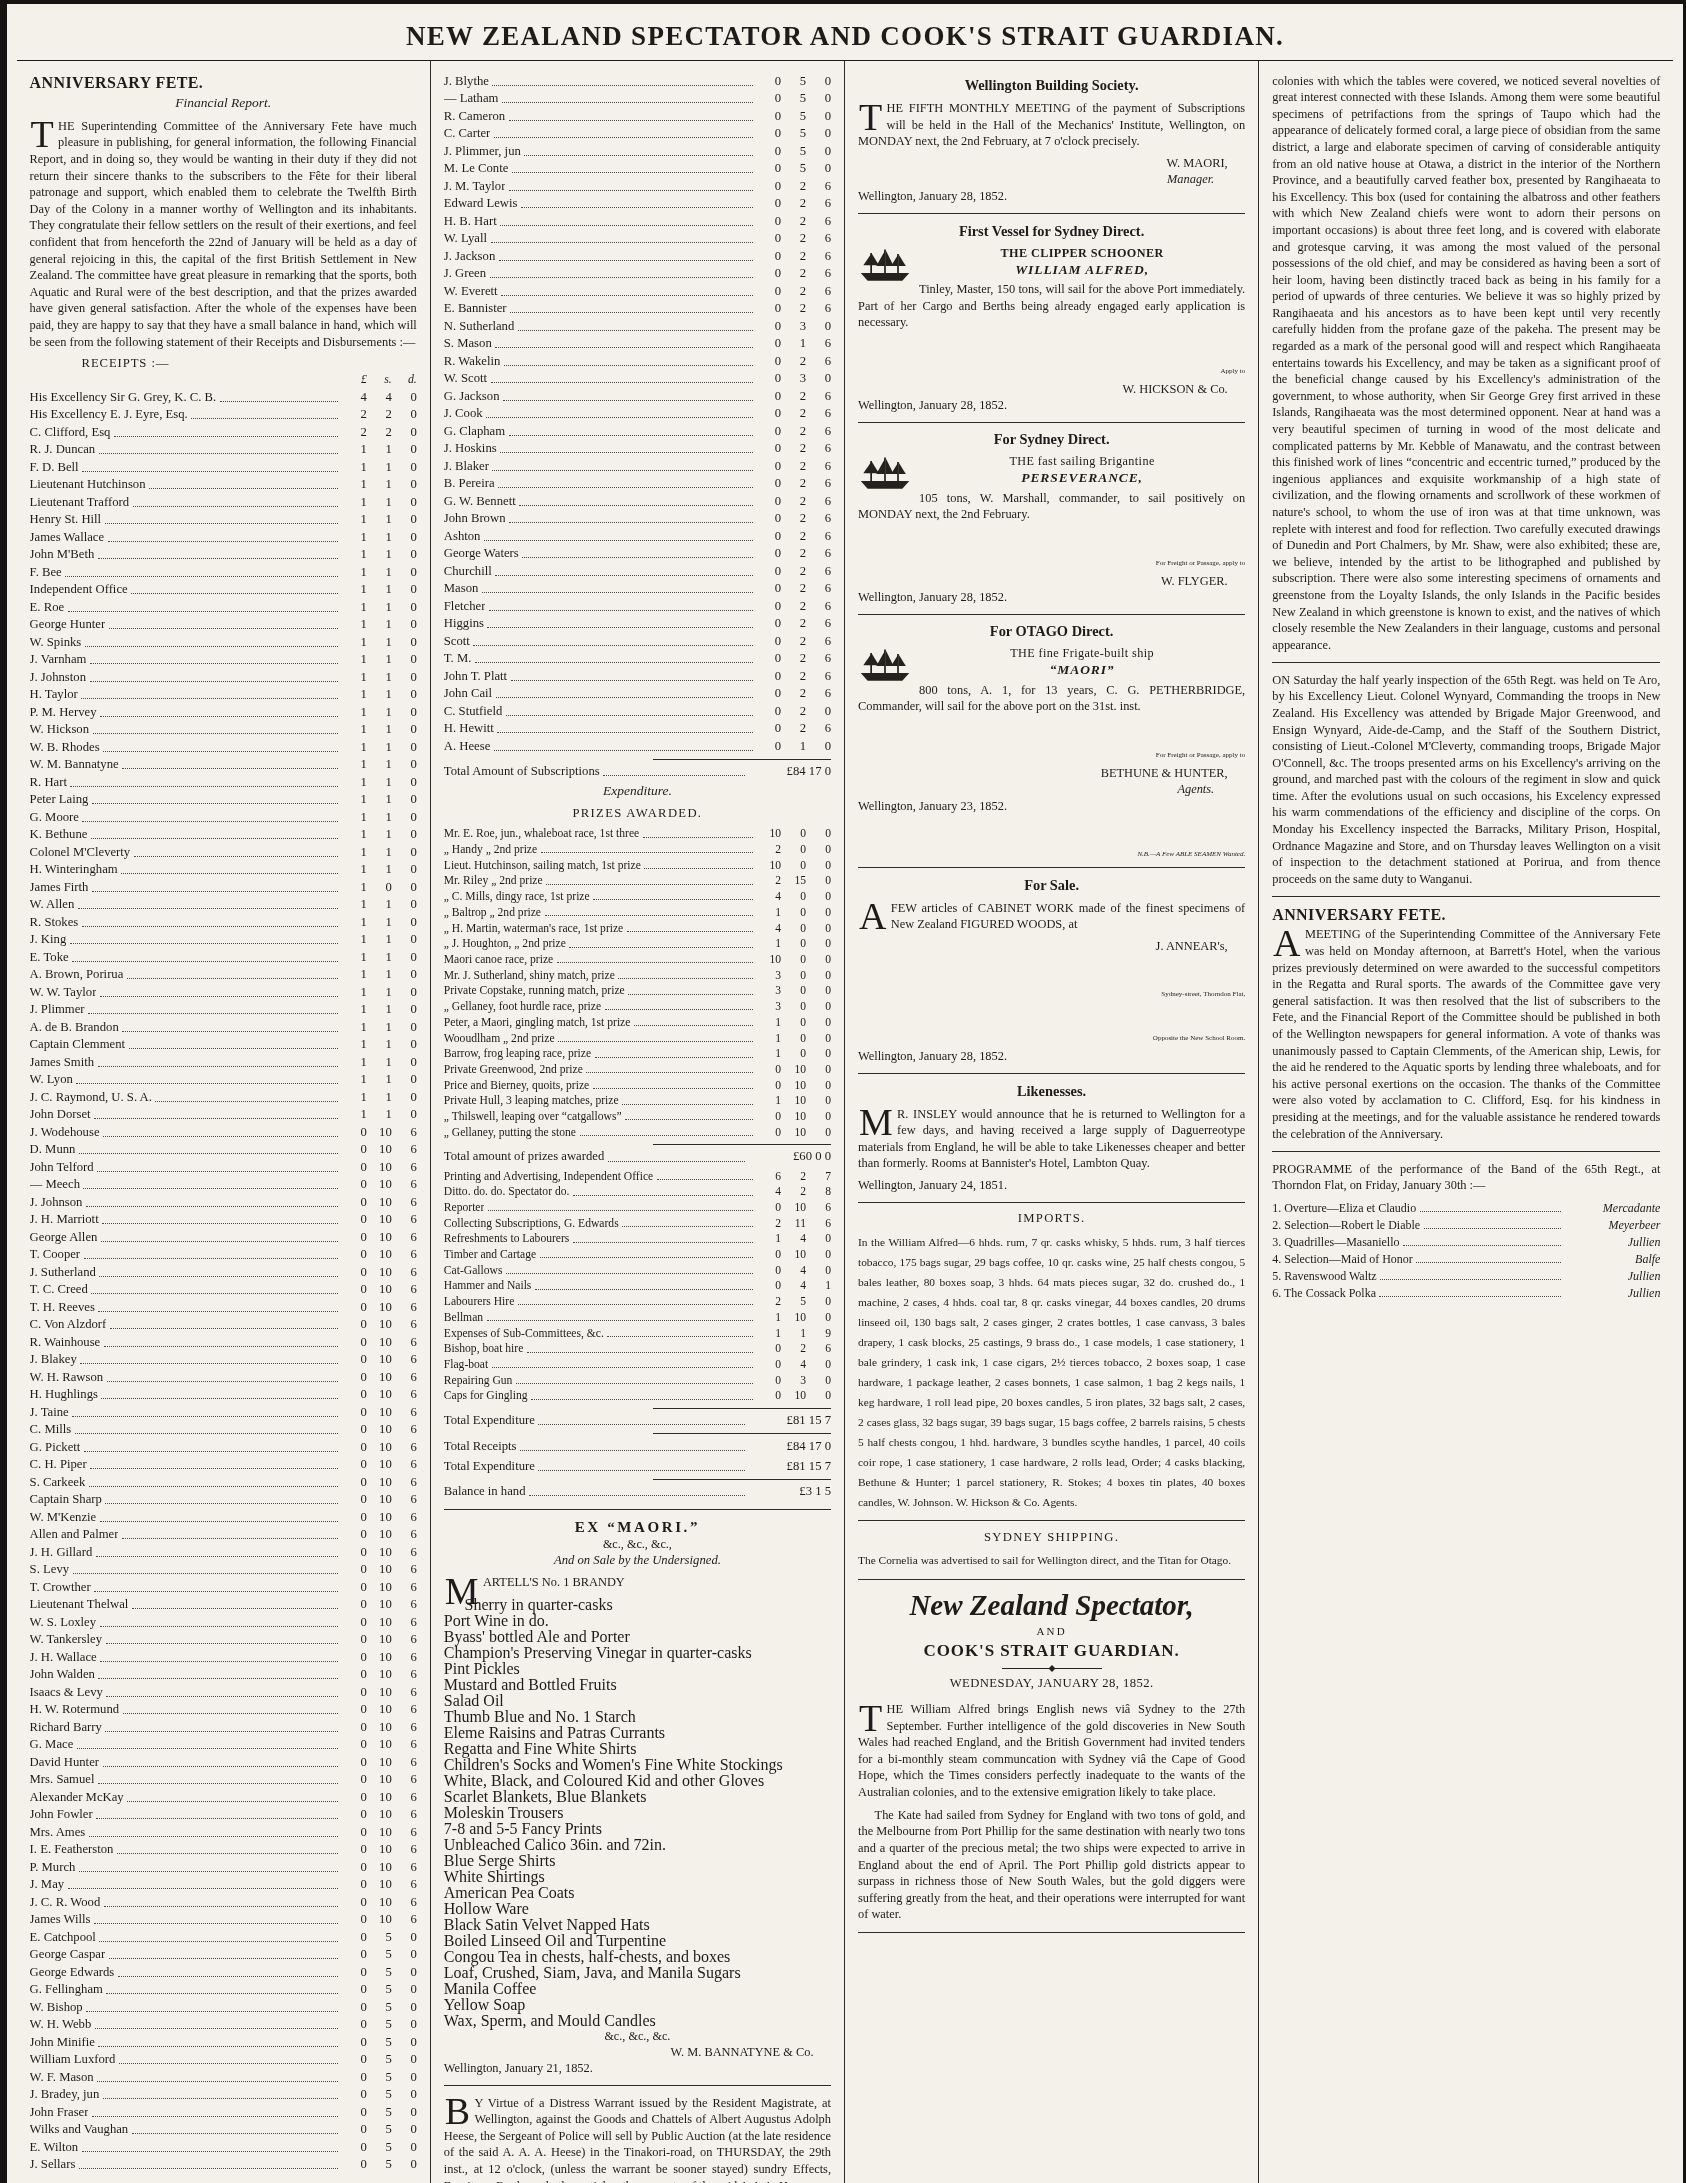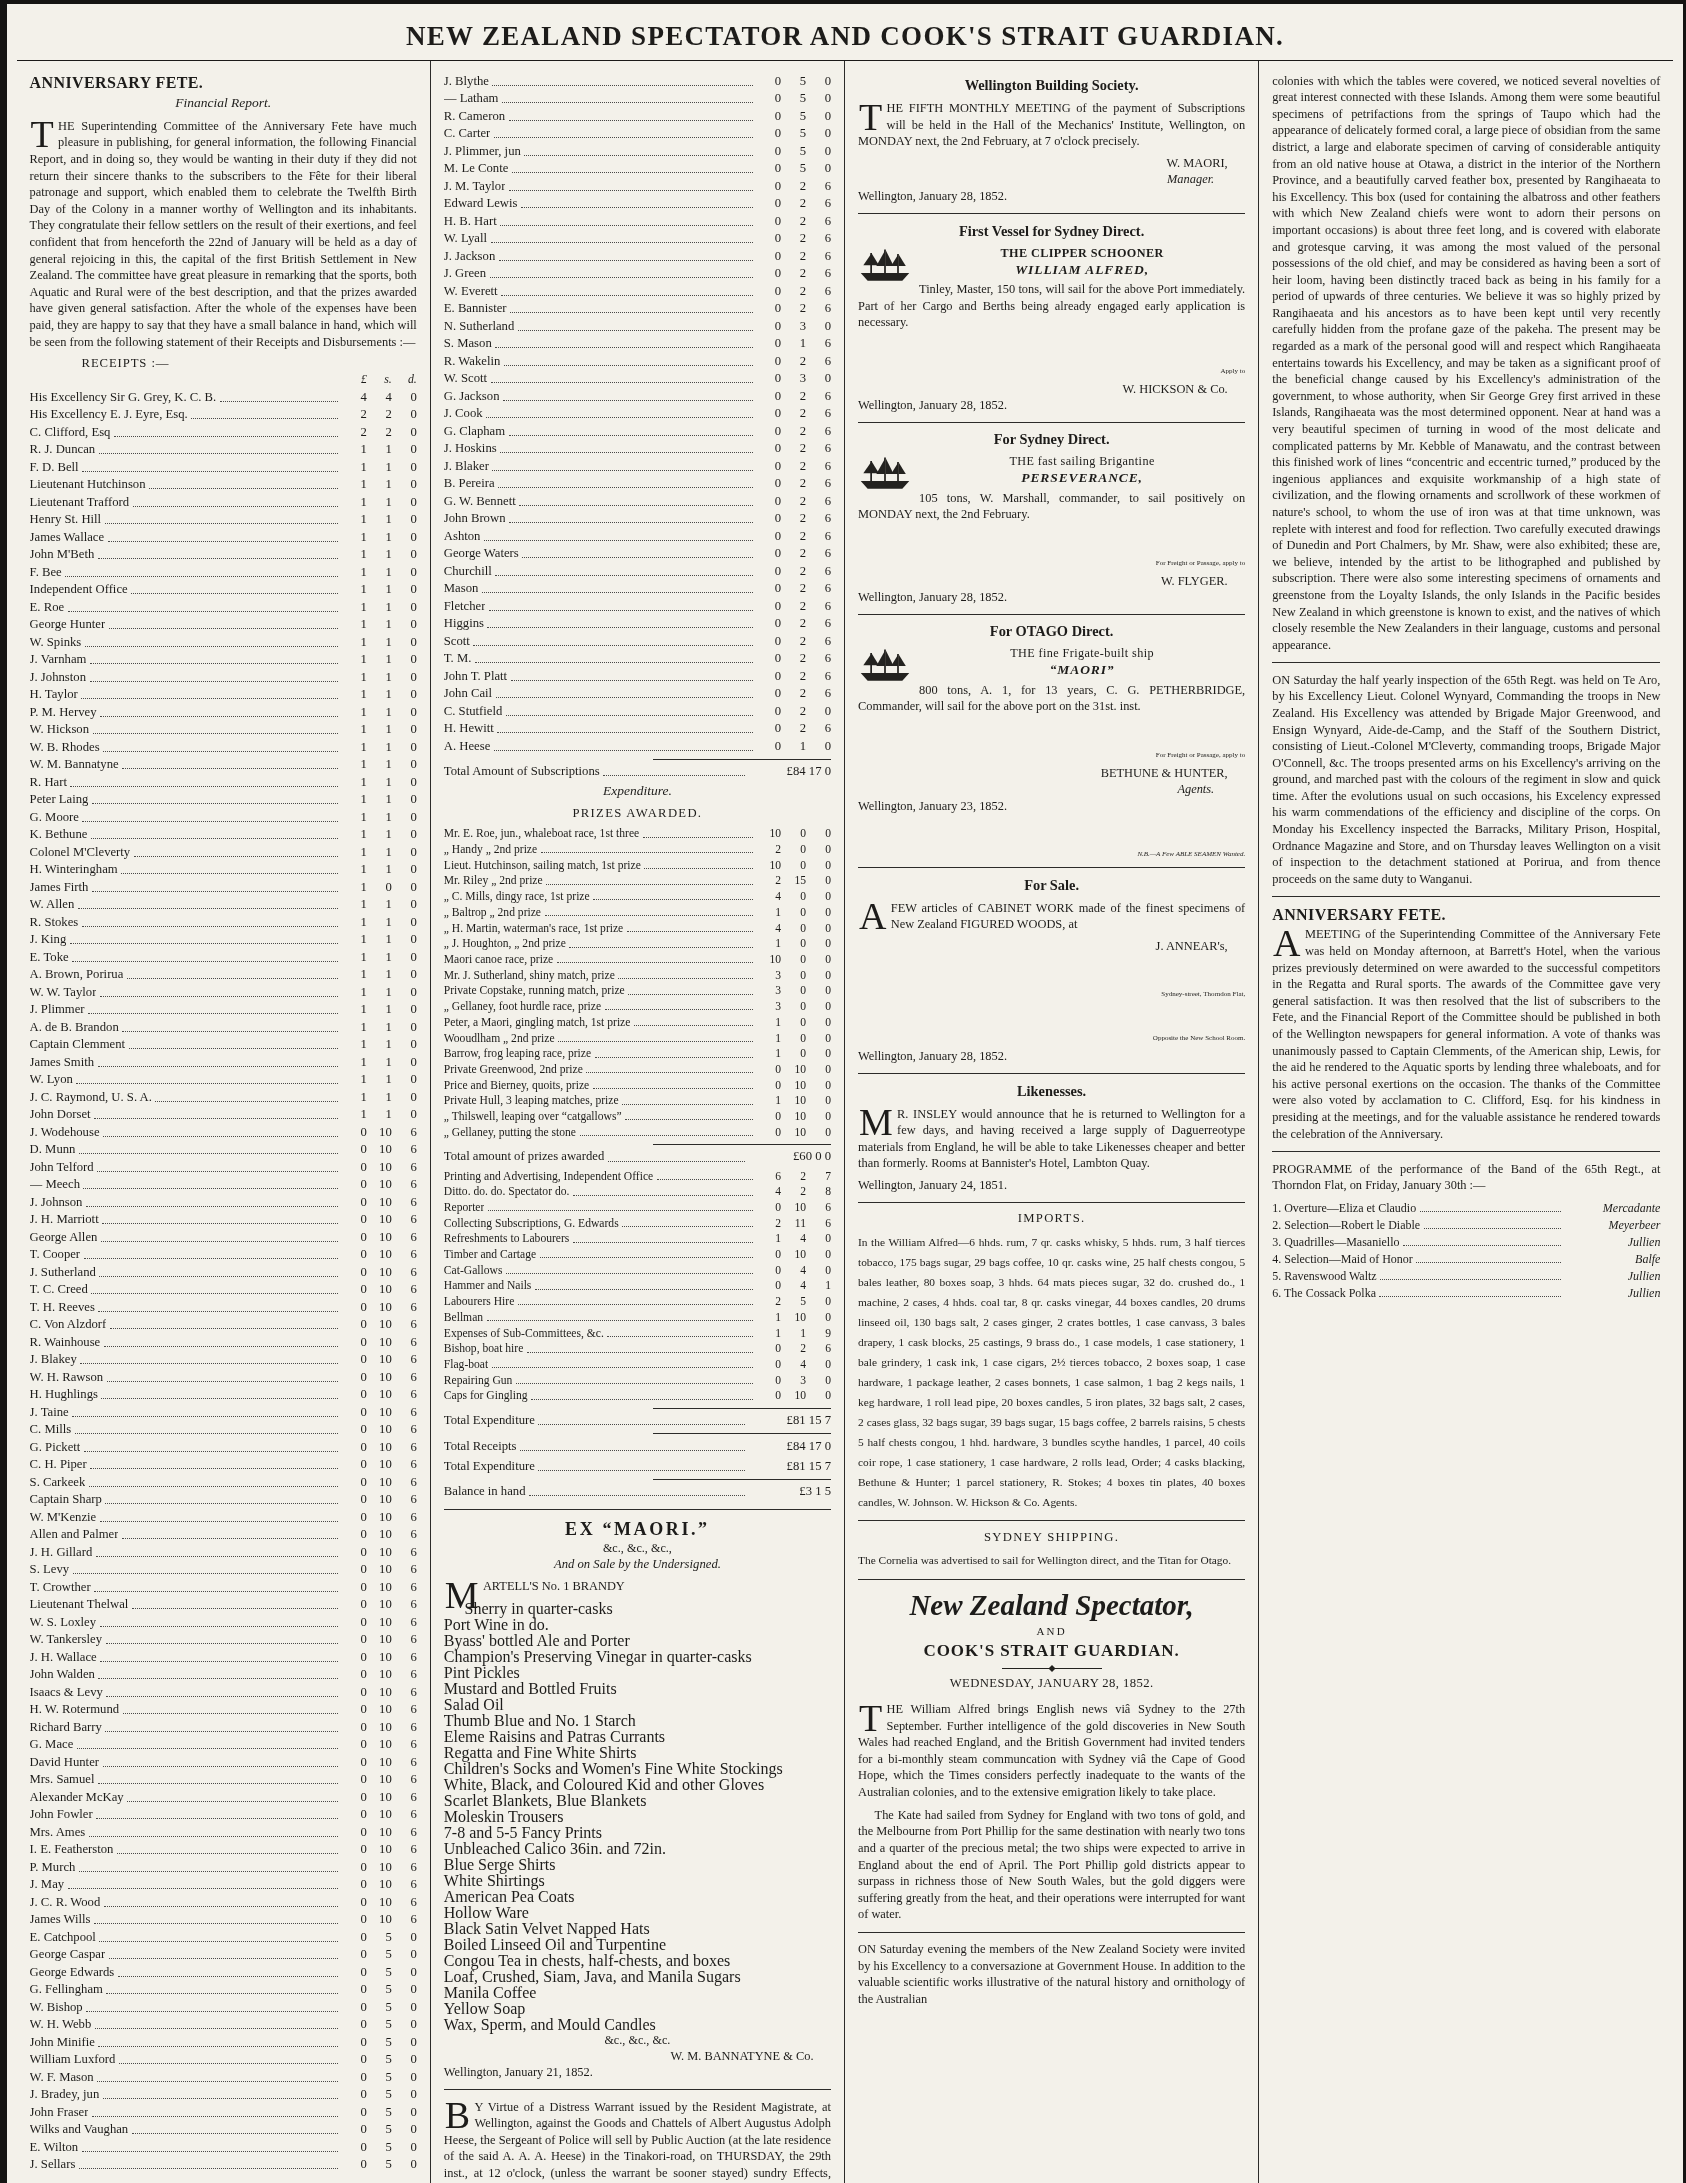--- a/index.html
+++ b/index.html
@@ -42,21 +42,21 @@
   .mrow .ldr { flex:1 1 7.9px; min-width:6.1px; margin:0 3.5px; align-self:flex-end; margin-bottom:4.4px; border-bottom:1.3px dotted #4a4947; }
   .mrow .amt { width:25px; text-align:right; flex:none; }
   .mrow .amt-w { width:83px; text-align:right; flex:none; }
   .mrow.sm { font-size:11.6px; line-height:15.7px; }
   .mrow.total { font-weight:400; margin:2.6px 0; }
   .sumrule { border-top:0.9px solid #2c2b29; width:46%; margin:3.5px 0 3.5px auto; }
 
   hr.rule { border:none; border-top:0.9px solid #2c2b29; margin:8.7px 0; }
 
   .goods .g { font-size:16px; line-height:16px; padding-left:18.3px; text-indent:-18.3px; }
-  .exm-t { text-align:center; font-size:18px; font-weight:700; letter-spacing:2.6px; margin:2.6px 0 0.9px; }
+  .exm-t { text-align:center; font-size:15px; font-weight:700; letter-spacing:2.6px; margin:2.6px 0 0.9px; }
   .exm-e { text-align:center; font-size:12.2px; margin:0.9px 0; }
   .exm-u { text-align:center; font-size:12.7px; font-style:italic; margin:0.9px 0 6.1px; }
 
   .ship { float:left; width:54px; height:39px; margin:0.9px 7px 0.9px 0; }
   .ship line { stroke:#23221f; stroke-width:4; }
   .ship path { fill:#23221f; }
   .vline1 { text-align:center; font-size:12.2px; letter-spacing:0.4px; margin:0.9px 0; }
   .vname { text-align:center; font-size:13.5px; font-weight:700; font-style:italic; letter-spacing:0.9px; margin:0.9px 0 3.5px; }
 
   .np-title { text-align:center; font-size:29px; font-weight:700; font-style:italic; margin:7px 0 1.7px; }
@@ -1751,21 +1751,20 @@
         <div class="np-title">New Zealand Spectator,</div>
         <div class="np-and">AND</div>
         <div class="np-sub">COOK'S STRAIT GUARDIAN.</div>
         <div class="orn"></div>
         <div class="np-date">WEDNESDAY, JANUARY 28, 1852.</div>
       </div>
 
       <p class="body dc">THE William Alfred brings English news viâ Sydney to the 27th September.  Further intelligence of the gold discoveries in New South Wales had reached England, and the British Government had invited tenders for a bi-monthly steam communcation with Sydney viâ the Cape of Good Hope, which the Times considers perfectly inadequate to the wants of the Australian colonies, and to the extensive emigration likely to take place.</p>
       <p class="body ind">The Kate had sailed from Sydney for England with two tons of gold, and the Melbourne from Port Phillip for the same destination with nearly two tons and a quarter of the precious metal; the two ships were expected to arrive in England about the end of April.  The Port Phillip gold districts appear to surpass in richness those of New South Wales, but the gold diggers were suffering greatly from the heat, and their operations were interrupted for want of water.</p>
       <hr class="rule">
-      <p class="body">ON Saturday evening the members of the New Zealand Society were invited by his Excellency to a conversazione at Government House.  In addition to the valuable scientific works illustrative of the natural history and ornithology of the Australian</p>
     </section>
 
     <section class="col">
       <p class="body">colonies with which the tables were covered, we noticed several novelties of great interest connected with these Islands.  Among them were some beautiful specimens of petrifactions from the springs of Taupo which had the appearance of delicately formed coral, a large piece of obsidian from the same district, a large and elaborate specimen of carving of considerable antiquity from an old native house at Otawa, a district in the interior of the Northern Province, and a beautifully carved feather box, presented by Rangihaeata to his Excellency.  This box (used for containing the albatross and other feathers with which New Zealand chiefs were wont to adorn their persons on important occasions) is about three feet long, and is covered with elaborate and grotesque carving, it was among the most valued of the personal possessions of the old chief, and may be considered as having been a sort of heir loom, having been distinctly traced back as being in his family for a period of upwards of three centuries.  We believe it was so highly prized by Rangihaeata and his ancestors as to have been kept until very recently carefully hidden from the profane gaze of the pakeha.  The present may be regarded as a mark of the personal good will and respect which Rangihaeata entertains towards his Excellency, and may be taken as a significant proof of the beneficial change caused by his Excellency's administration of the government, to whose authority, when Sir George Grey first arrived in these Islands, Rangihaeata was the most determined opponent.  Near at hand was a very beautiful specimen of turning in wood of the most delicate and complicated patterns by Mr. Kebble of Manawatu, and the contrast between this finished work of lines “concentric and eccentric turned,” produced by the ingenious appliances and exquisite workmanship of a high state of civilization, and the flowing ornaments and scrollwork of these workmen of nature's school, to whom the use of iron was at that time unknown, was replete with interest and food for reflection.  Two carefully executed drawings of Dunedin and Port Chalmers, by Mr. Shaw, were also exhibited; these are, we believe, intended by the artist to be lithographed and published by subscription.  There were also some interesting specimens of ornaments and greenstone from the Loyalty Islands, the only Islands in the Pacific besides New Zealand in which greenstone is known to exist, and the natives of which closely resemble the New Zealanders in their language, customs and personal appearance.</p>
       <hr class="rule">
       <p class="body">ON Saturday the half yearly inspection of the 65th Regt. was held on Te Aro, by his Excellency Lieut. Colonel Wynyard, Commanding the troops in New Zealand.  His Excellency was attended by Brigade Major Greenwood, and Ensign Wynyard, Aide-de-Camp, and the Staff of the Southern District, consisting of Lieut.-Colonel M'Cleverty, commanding troops, Brigade Major O'Connell, &amp;c.  The troops presented arms on his Excellency's arriving on the ground, and marched past with the colours of the regiment in slow and quick time.  After the evolutions usual on such occasions, his Excelency expressed his warm commendations of the efficiency and discipline of the corps.  On Monday his Excellency inspected the Barracks, Military Prison, Hospital, Ordnance Magazine and Store, and on Thursday leaves Wellington on a visit of inspection to the detachment stationed at Porirua, and from thence proceeds on the same duty to Wanganui.</p>
       <hr class="rule">
       <h2 class="h-art">ANNIVERSARY FETE.</h2>
       <p class="body dc">A MEETING of the Superintending Committee of the Anniversary Fete was held on Monday afternoon, at Barrett's Hotel, when the various prizes previously determined on were awarded to the successful competitors in the Regatta and Rural sports.  The awards of the Committee gave very general satisfaction.  It was then resolved that the list of subscribers to the Fete, and the Financial Report of the Committee should be published in both of the Wellington newspapers for general information.  A vote of thanks was unanimously passed to Captain Clemments, of the American ship, Lewis, for the aid he rendered to the Aquatic sports by lending three whaleboats, and for his active personal exertions on the occasion.  The thanks of the Committee were also voted by acclamation to C. Clifford, Esq. for his kindness in presiding at the meetings, and for the valuable assistance he rendered towards the celebration of the Anniversary.</p>
       <hr class="rule">

